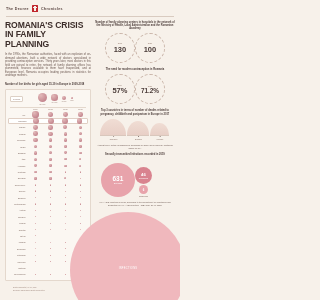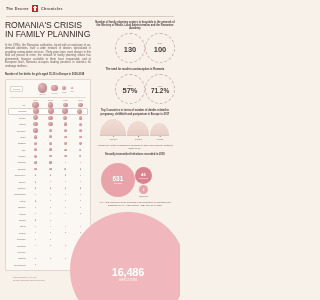--- a/index.html
+++ b/index.html
@@ -26,21 +26,21 @@
   .mast-mark:before { content:""; width:1.4px; height:4.4px; background:#f7f1ea; }
   .mast-mark:after { content:""; position:absolute; width:3.6px; height:1.2px; background:#f7f1ea; top:1.6px; }
   .rule { height:.5px; background:#d9cbc0; margin:0 6px 4px 6px; }
 
   
   .cols { display:flex; padding:0 5px; gap:4px; }
   .col-l { width:88px; }
   .col-r { width:82px; }
 
   h1 {
-    font-size:8.6px; line-height:9.6px; font-weight:normal;
+    font-size:8.6px; line-height:9.6px; font-weight:bold;
     color:#3c2d2a; letter-spacing:-.1px; margin-bottom:4px;
   }
   .intro { font-size:2.7px; line-height:3.5px; color:#6b5750; text-align:justify; }
 
   .sec-h {
     font-size:2.6px; line-height:3.2px; font-weight:bold; color:#4a3b38;
     text-align:center; margin-bottom:3px;
   }
   .sec-h.left { text-align:left; }
 
@@ -63,21 +63,21 @@
   .row { display:flex; align-items:center; height:6.4px; }
   .row.hl { background:#fff; border:.4px solid #e0cfc4; border-radius:1px; }
   .cname { width:20px; text-align:right; padding-right:2.5px; font-size:2.1px; color:#7a645c; white-space:nowrap; overflow:hidden; }
   .cells { flex:1; display:flex; }
   .cell { flex:1; display:flex; align-items:center; justify-content:center; }
   .bub { border-radius:50%; background:radial-gradient(circle at 32% 28%, #e2b9b9, #b9737f); }
 
   .src { font-size:2.1px; line-height:3px; color:#9c857b; padding:5px 0 0 8px; }
 
   
-  .circ-pair { display:flex; justify-content:flex-end; align-items:center; margin-bottom:5px; }
+  .circ-pair { display:flex; justify-content:center; align-items:center; margin-bottom:5px; }
   .circ { border:.6px dashed #c9b4a8; border-radius:50%; display:flex; flex-direction:column;
           align-items:center; justify-content:center; }
   .circ.big { width:30px; height:30px; }
   .circ.pct { width:30px; height:30px; }
   .circ-yr { font-size:2.1px; color:#9c857b; margin-bottom:.5px; }
   .circ-val { font-size:7.5px; font-weight:bold; color:#4a3b38; }
   .circ-val.small { font-size:6.4px; }
 
   .domes { display:flex; align-items:flex-end; justify-content:center; gap:1px; margin-bottom:1px; }
   .dome-wrap { display:flex; flex-direction:column; align-items:center; }
@@ -669,17 +669,16 @@
             <div class="sti-v" style="font-size: 2.8px;">6</div>
             <div class="sti-l" style="font-size: 1.9px; position: absolute; top: 10px; color: rgb(122, 100, 92); white-space: nowrap;">Chlamydia</div>
           </div>
         </div>
 
       <div class="hiv-note">HIV / AIDS infections in 2019, according to the Department for Monitoring and Evaluation of HIV / AIDS infection - INBI "Prof. Dr. M. Bals"</div>
     </div>
   </div>
 
   <div class="bigcirc">
-    <span class="v">16,486</span>
     <span class="l">INFECTIONS</span>
   </div>
 
 </div>
 
 </body></html>

